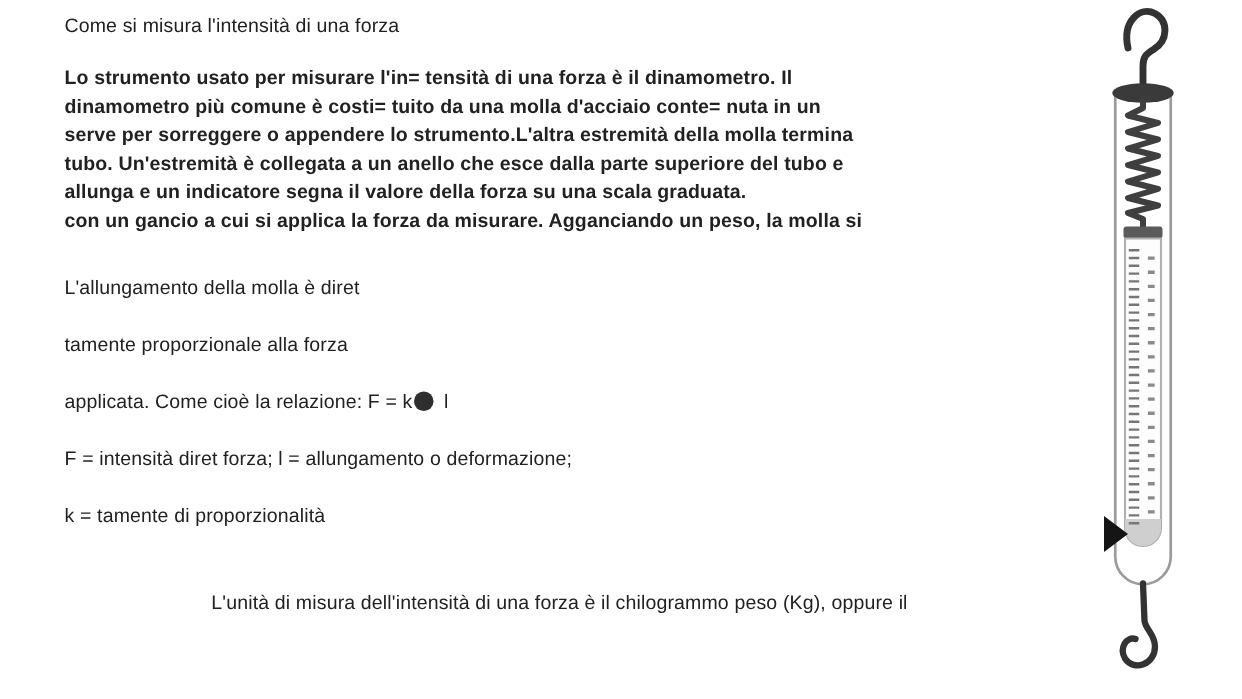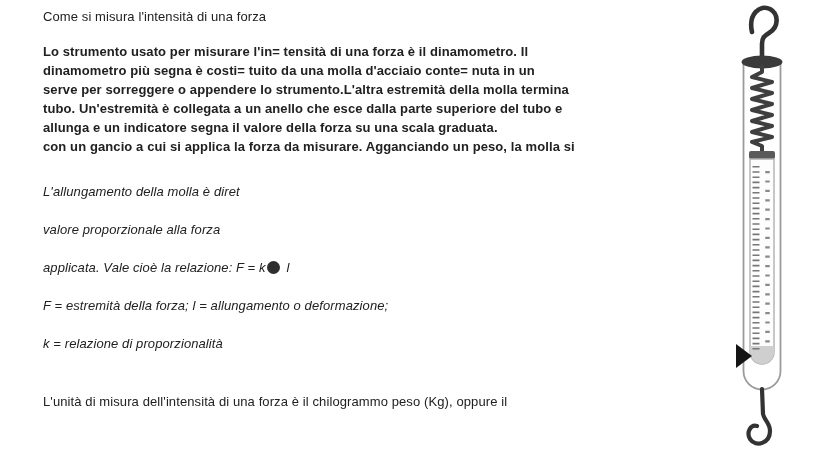--- a/index.html
+++ b/index.html
@@ -10,55 +10,55 @@
   }
   .doc {
     position:absolute; left:8px; top:7px; width:660px;
     font-size:13px; line-height:19px; color:#212121;
     letter-spacing:0.1px;
     margin-left:35px;
   }
   .line { white-space:nowrap; }
   .title { margin:0 0 16px 0; }
   .para1 { margin:0 0 26px 0;font-weight:bold; }
-  .solo  { margin:0 0 19px 0;font-style:italic; }
-  .units { margin-top:39px; }
+  .solo  { margin:0 0 19px 0; }
+  .units { margin-top:39px;text-align:center; }
   .formula-dot {
     display:inline-block; width:13px; height:13px; border-radius:50%;
     background:#2e2e2e; vertical-align:-2px; margin-left:1px;
   }
   .formula-suffix { margin-left:7px; }
   .figure-wrap {
     position:absolute; left:700px; top:0; width:128px; height:466px;
   }
 </style>
 </head>
 <body>
 
 <div class="doc">
   <div class="line title">Come si misura l'intensità di una forza</div>
 
   <div class="para1">
     <div class="line">Lo strumento usato per misurare l'in= tensità di una forza è il dinamometro. Il</div>
-    <div class="line">dinamometro più segna è costi= tuito da una molla d'acciaio conte= nuta in un</div>
+    <div class="line">dinamometro più comune è costi= tuito da una molla d'acciaio conte= nuta in un</div>
     <div class="line">serve per sorreggere o appendere lo strumento.L'altra estremità della molla termina</div>
     <div class="line">tubo. Un'estremità è collegata a un anello che esce dalla parte superiore del tubo e</div>
     <div class="line">allunga e un indicatore segna il valore della forza su una scala graduata.</div>
     <div class="line">con un gancio a cui si applica la forza da misurare. Agganciando un peso, la molla si</div>
   </div>
 
   <div class="line solo">L'allungamento della molla è diret</div>
-  <div class="line solo">valore proporzionale alla forza</div>
+  <div class="line solo">tamente proporzionale alla forza</div>
 
   <div class="line solo">
-    <span>applicata. Vale cioè la relazione: F = k</span><span class="formula-dot"></span><span class="formula-suffix">l</span>
+    <span>applicata. Come cioè la relazione: F = k</span><span class="formula-dot"></span><span class="formula-suffix">l</span>
   </div>
 
-  <div class="line solo">F = estremità della forza; l = allungamento o deformazione;</div>
-  <div class="line solo">k = relazione di proporzionalità</div>
+  <div class="line solo">F = intensità diret forza; l = allungamento o deformazione;</div>
+  <div class="line solo">k = tamente di proporzionalità</div>
 
   <div class="units">
     <div class="line">L'unità di misura dell'intensità di una forza è il chilogrammo peso (Kg), oppure il</div>
   </div>
 </div>
 
 <div class="figure-wrap">
   <svg width="128" height="466" viewBox="0 0 128 466">
 
     <path d="M 52 32 C 48 14 60 4 70 9 C 79 14 79 27 69 33 C 64 36 62 38 62 44 L 62 59" fill="none" stroke="#333333" stroke-width="4.6" stroke-linecap="round"></path>

